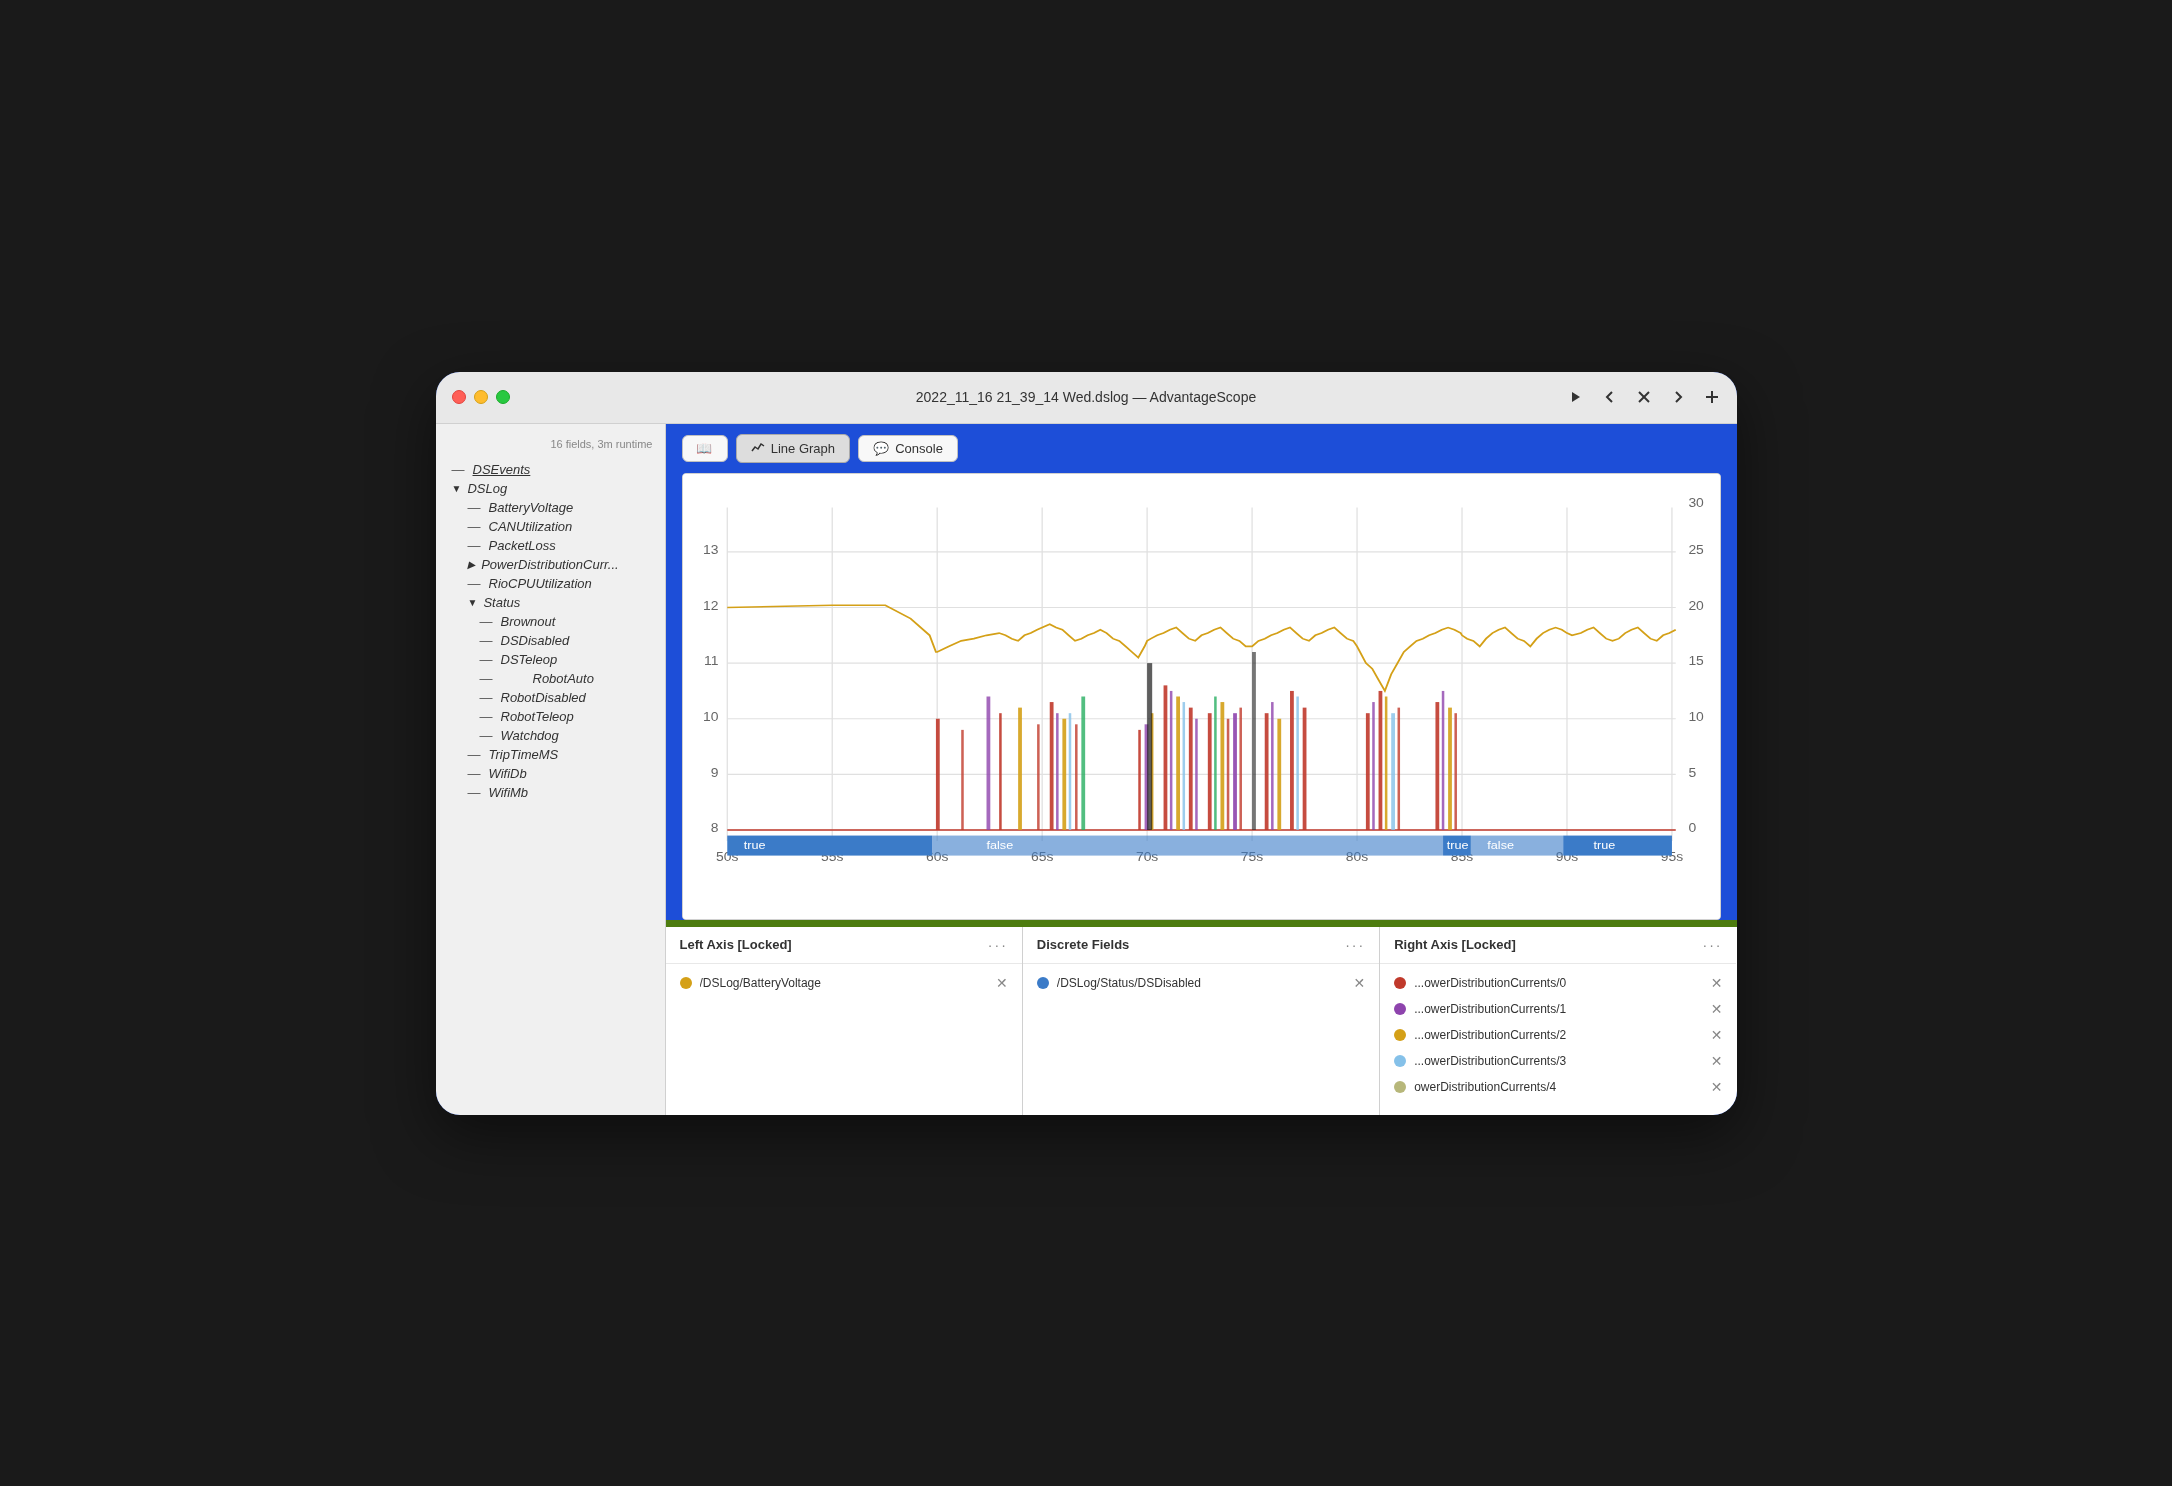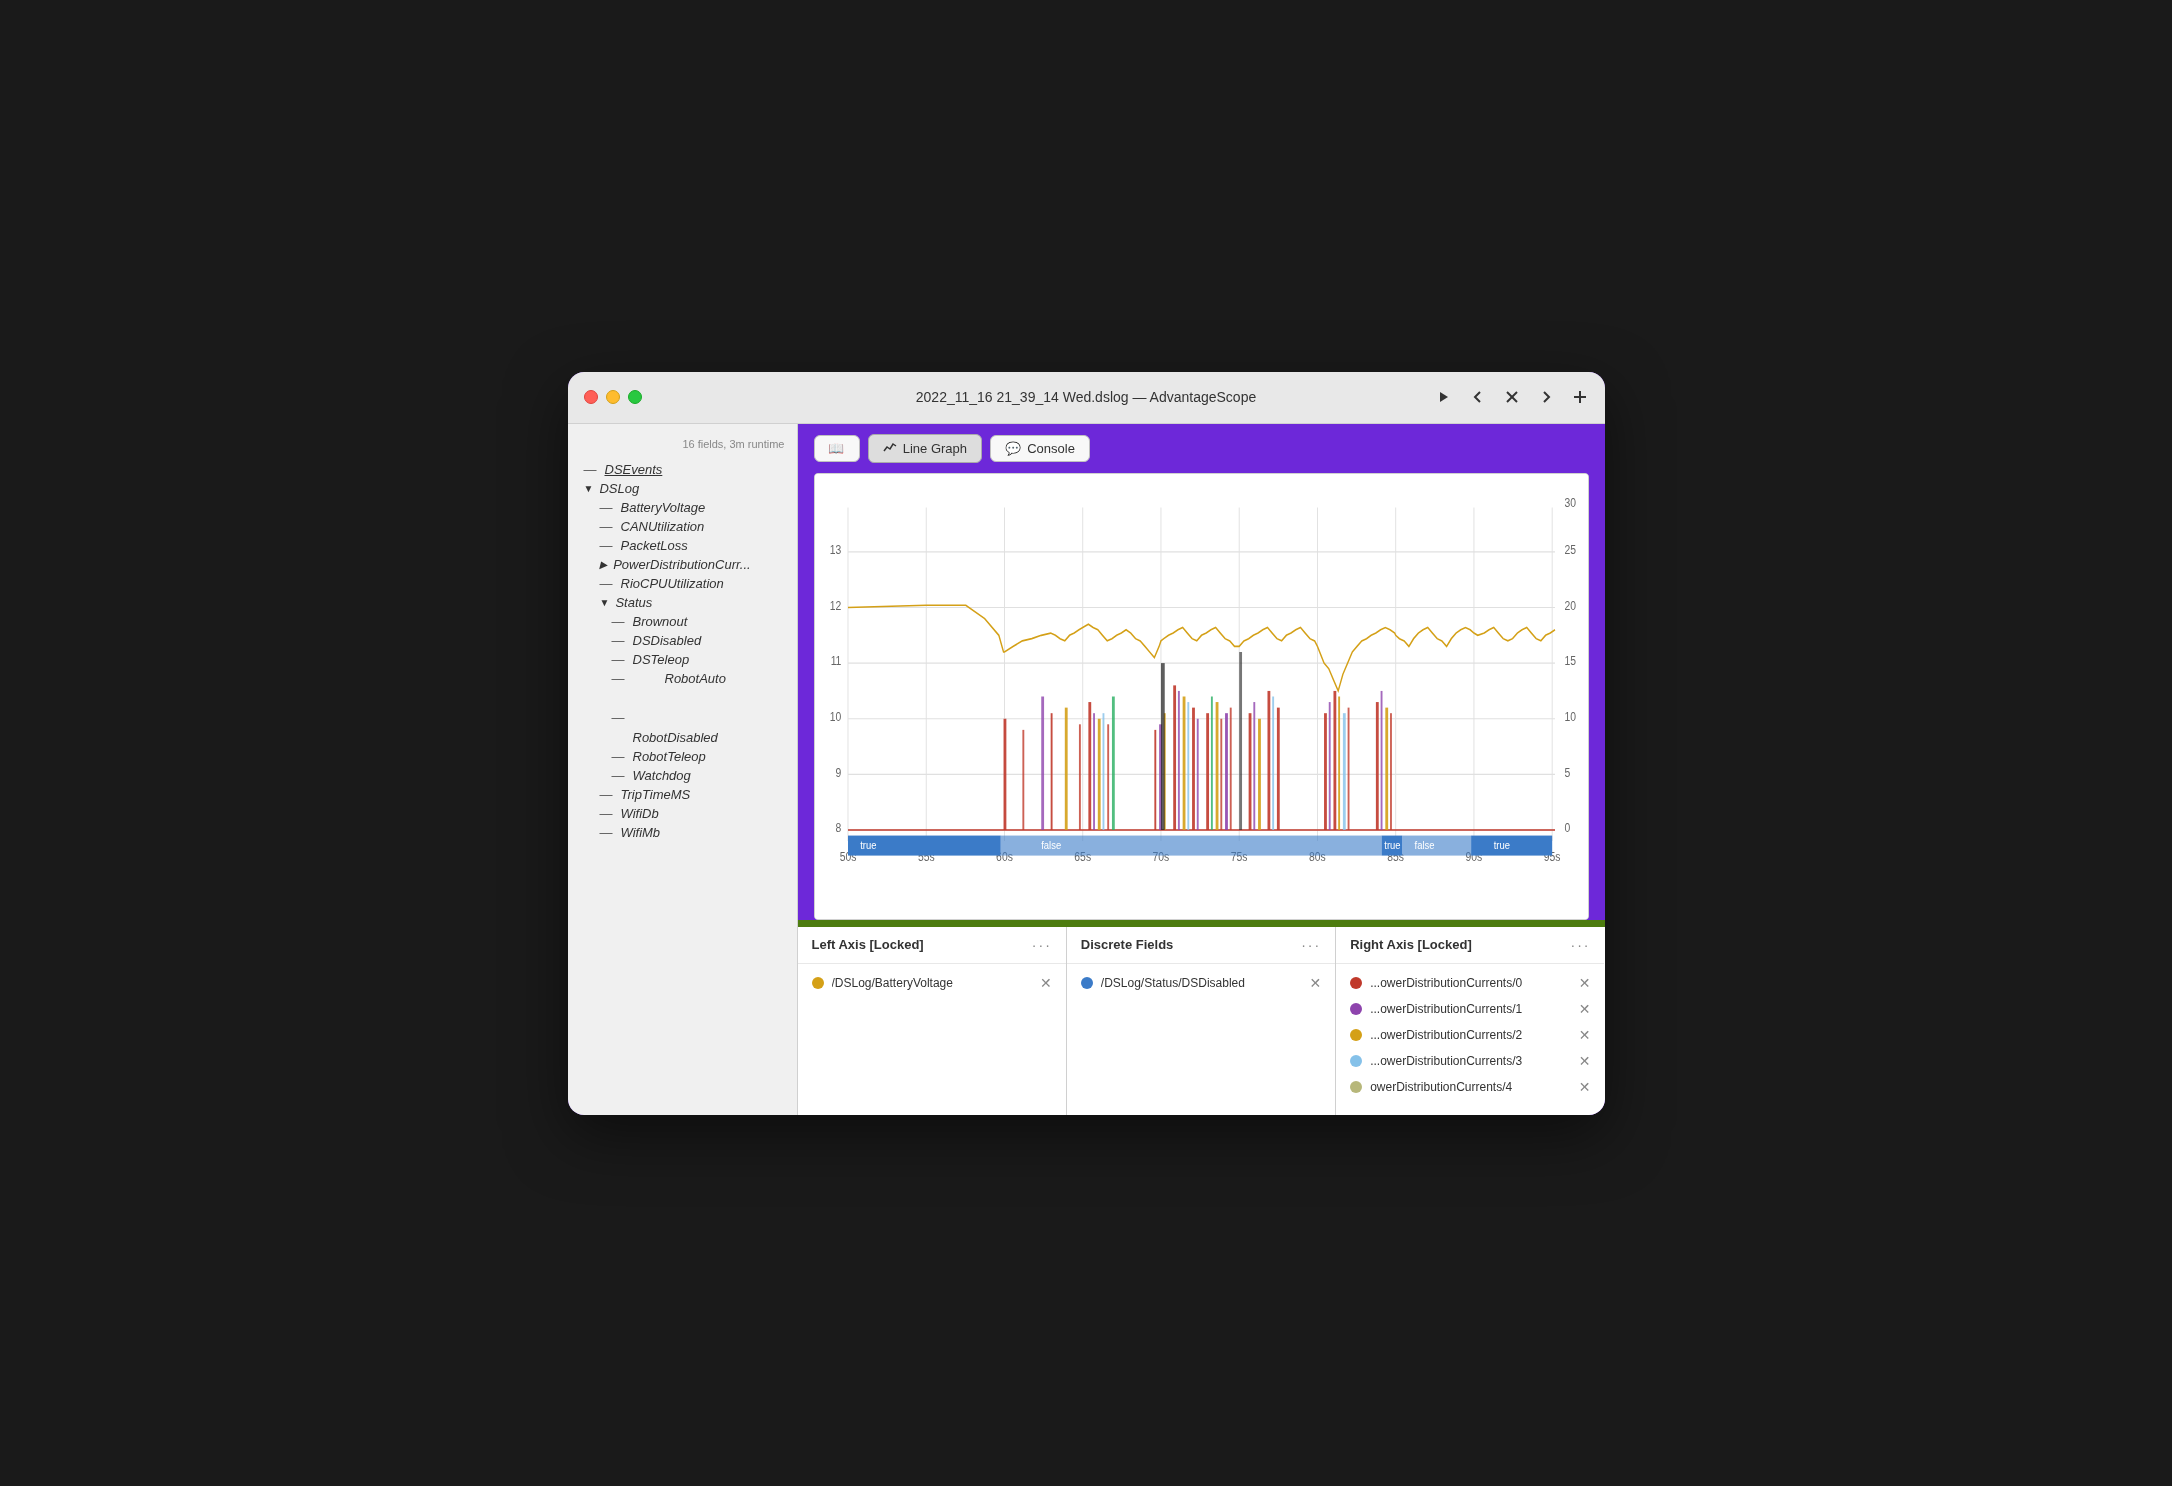--- a/index.html
+++ b/index.html
@@ -5,24 +5,24 @@
     * { box-sizing: border-box; margin: 0; padding: 0; }
     body {
       background: #1a1a1a;
       display: flex;
       justify-content: center;
       align-items: center;
       min-height: 100vh;
       font-family: -apple-system, BlinkMacSystemFont, 'SF Pro Text', 'Helvetica Neue', sans-serif;
     }
     .window {
-      width: 1037px;
+      width: 1301px;
       height: 743px;
-      background: #6d28d9;
-      border-radius: 16px;
+      background: #1d4ed8;
+      border-radius: 24px;
       box-shadow: 0 20px 60px rgba(0,0,0,0.5);
       overflow: hidden;
       display: flex;
       flex-direction: column;
     }
     .titlebar {
       background: #e8e8e8;
       height: 52px;
       display: flex;
       align-items: center;
@@ -319,21 +319,21 @@
         <span style="font-style:italic;">DSTeleop</span>
       </div>
       <div class="sidebar-item">
         <span style="width:24px;display:inline-block;"></span>
         <span class="dash">—</span>
         <span style="font-style:italic;margin-left:32px;">RobotAuto</span>
       </div>
       <div class="sidebar-item">
         <span style="width:24px;display:inline-block;"></span>
         <span class="dash">—</span>
-        <span style="margin-top:40px;">RobotDisabled</span>
+        <span style="">RobotDisabled</span>
       </div>
       <div class="sidebar-item">
         <span style="width:24px;display:inline-block;"></span>
         <span class="dash">—</span>
         <span style="font-style:italic;">RobotTeleop</span>
       </div>
       <div class="sidebar-item">
         <span style="width:24px;display:inline-block;"></span>
         <span class="dash">—</span>
         <span style="font-style:italic;">Watchdog</span>

